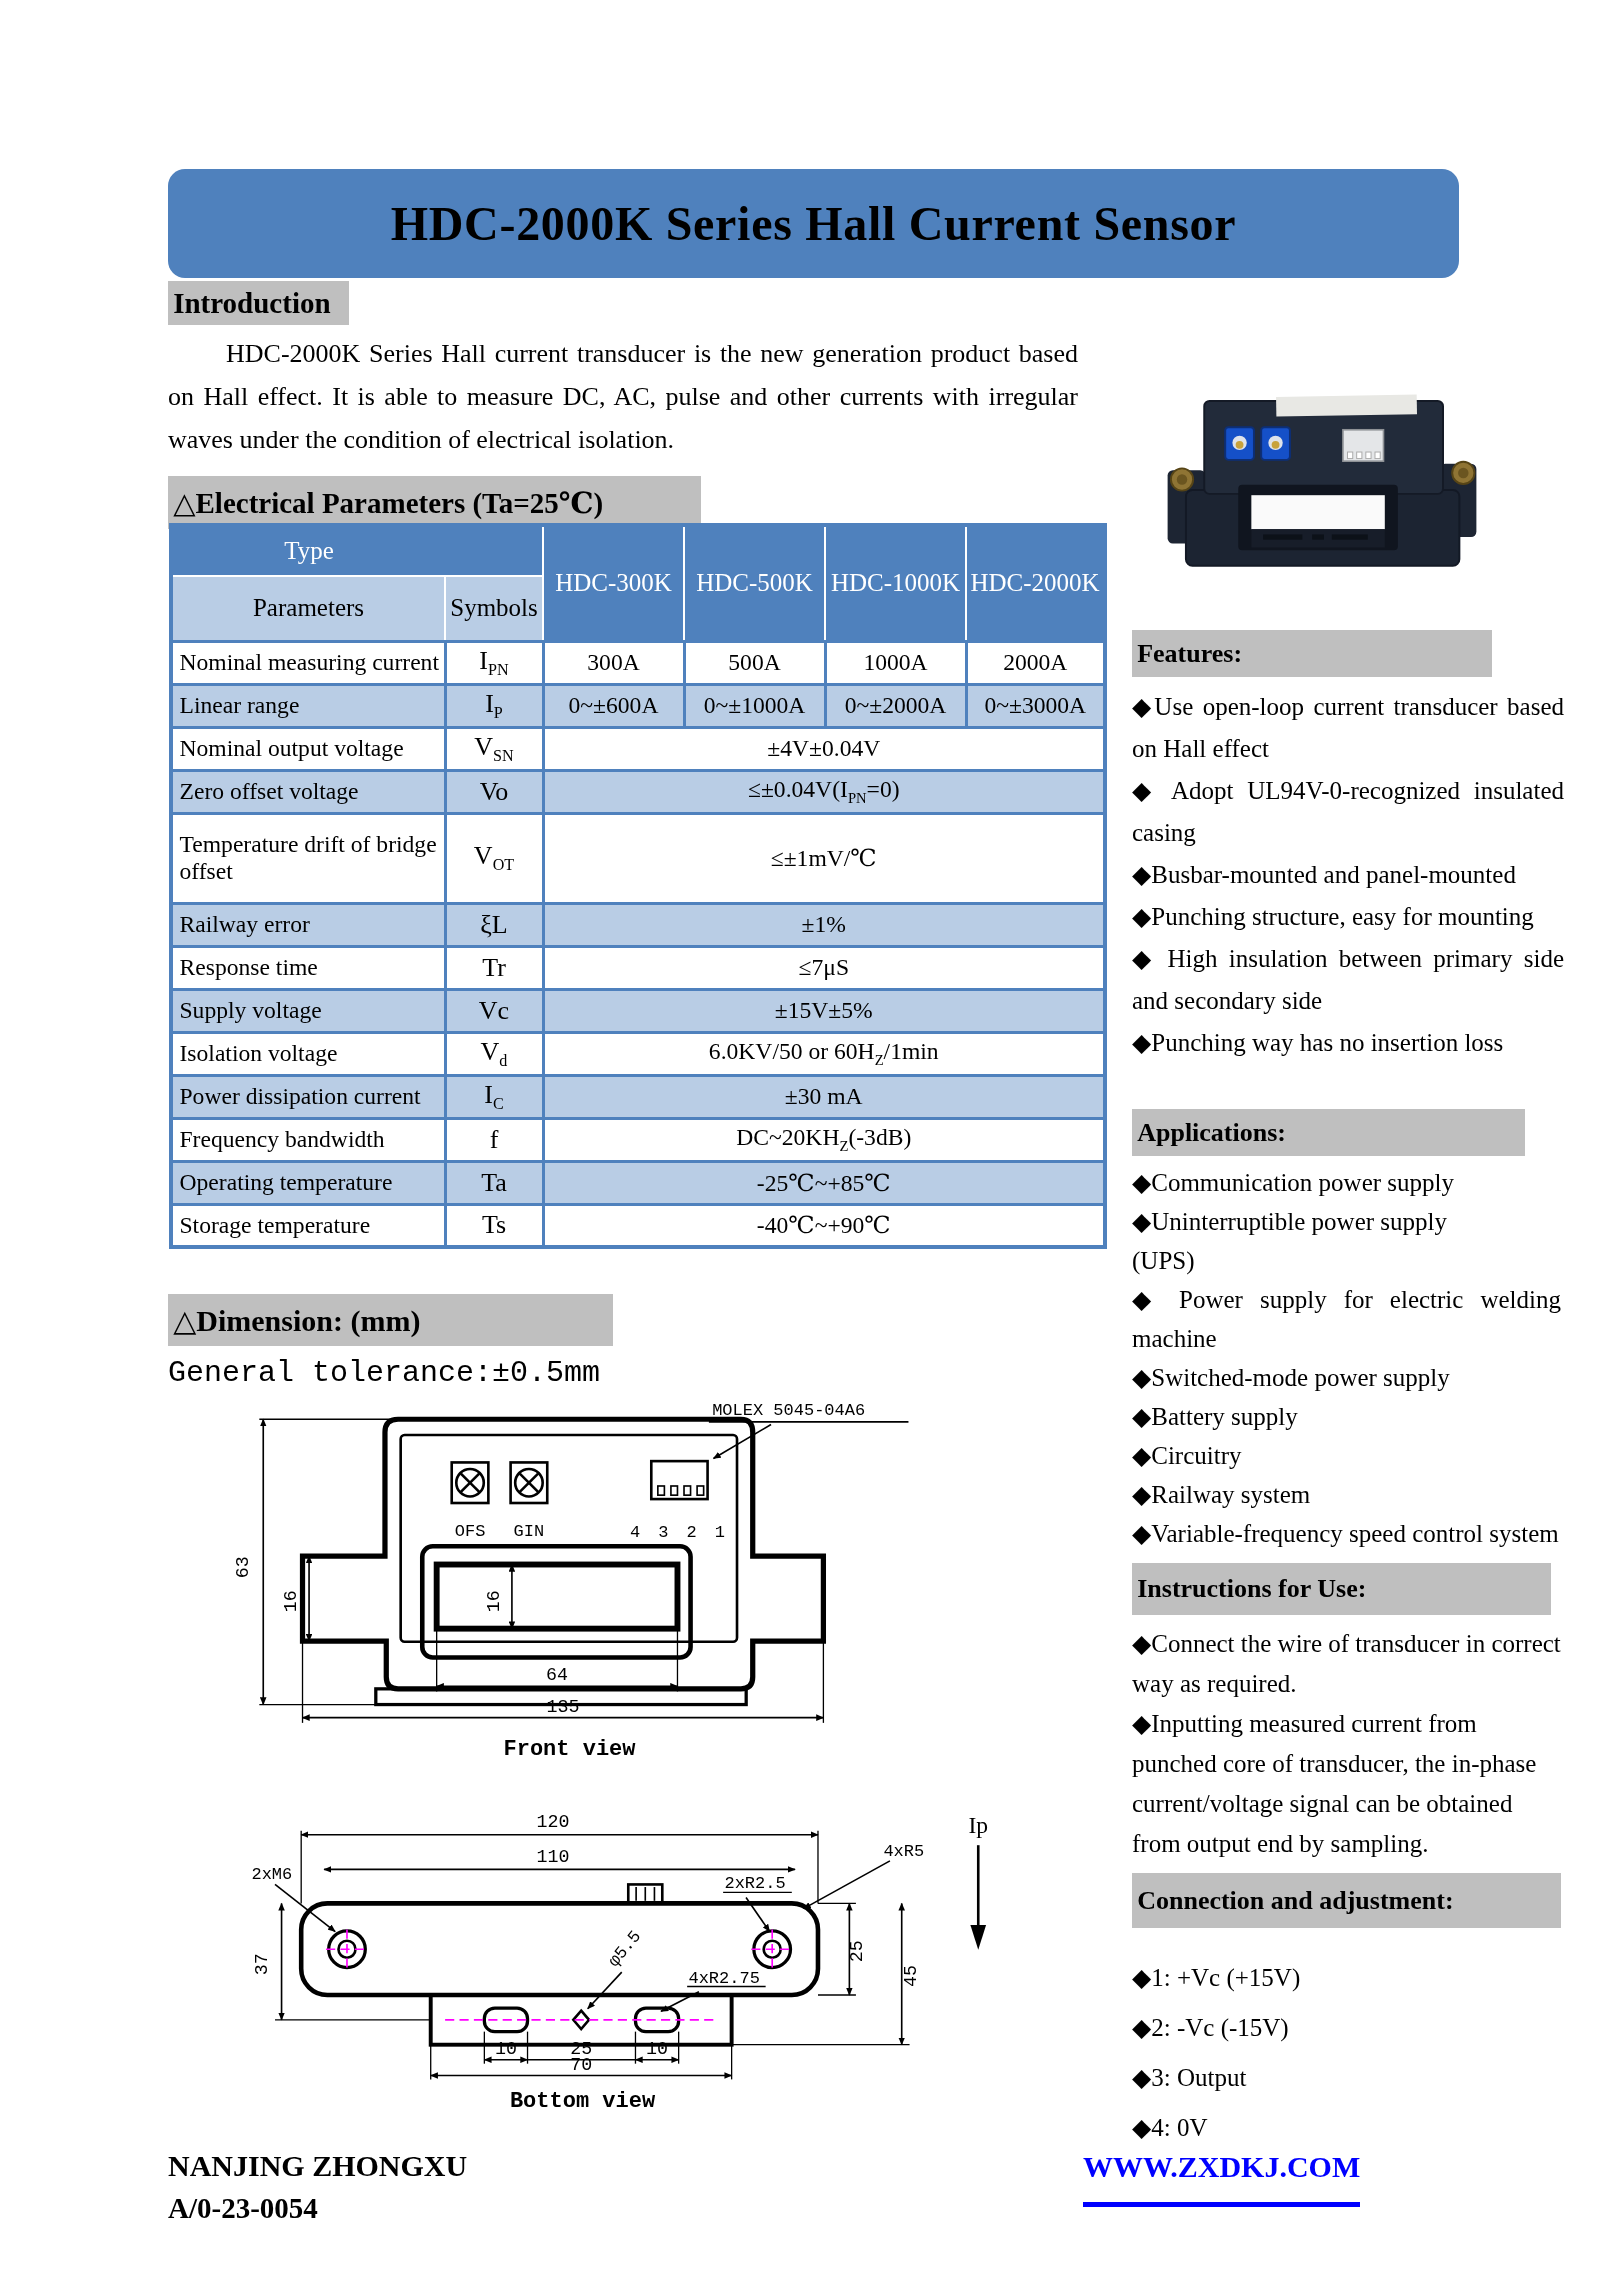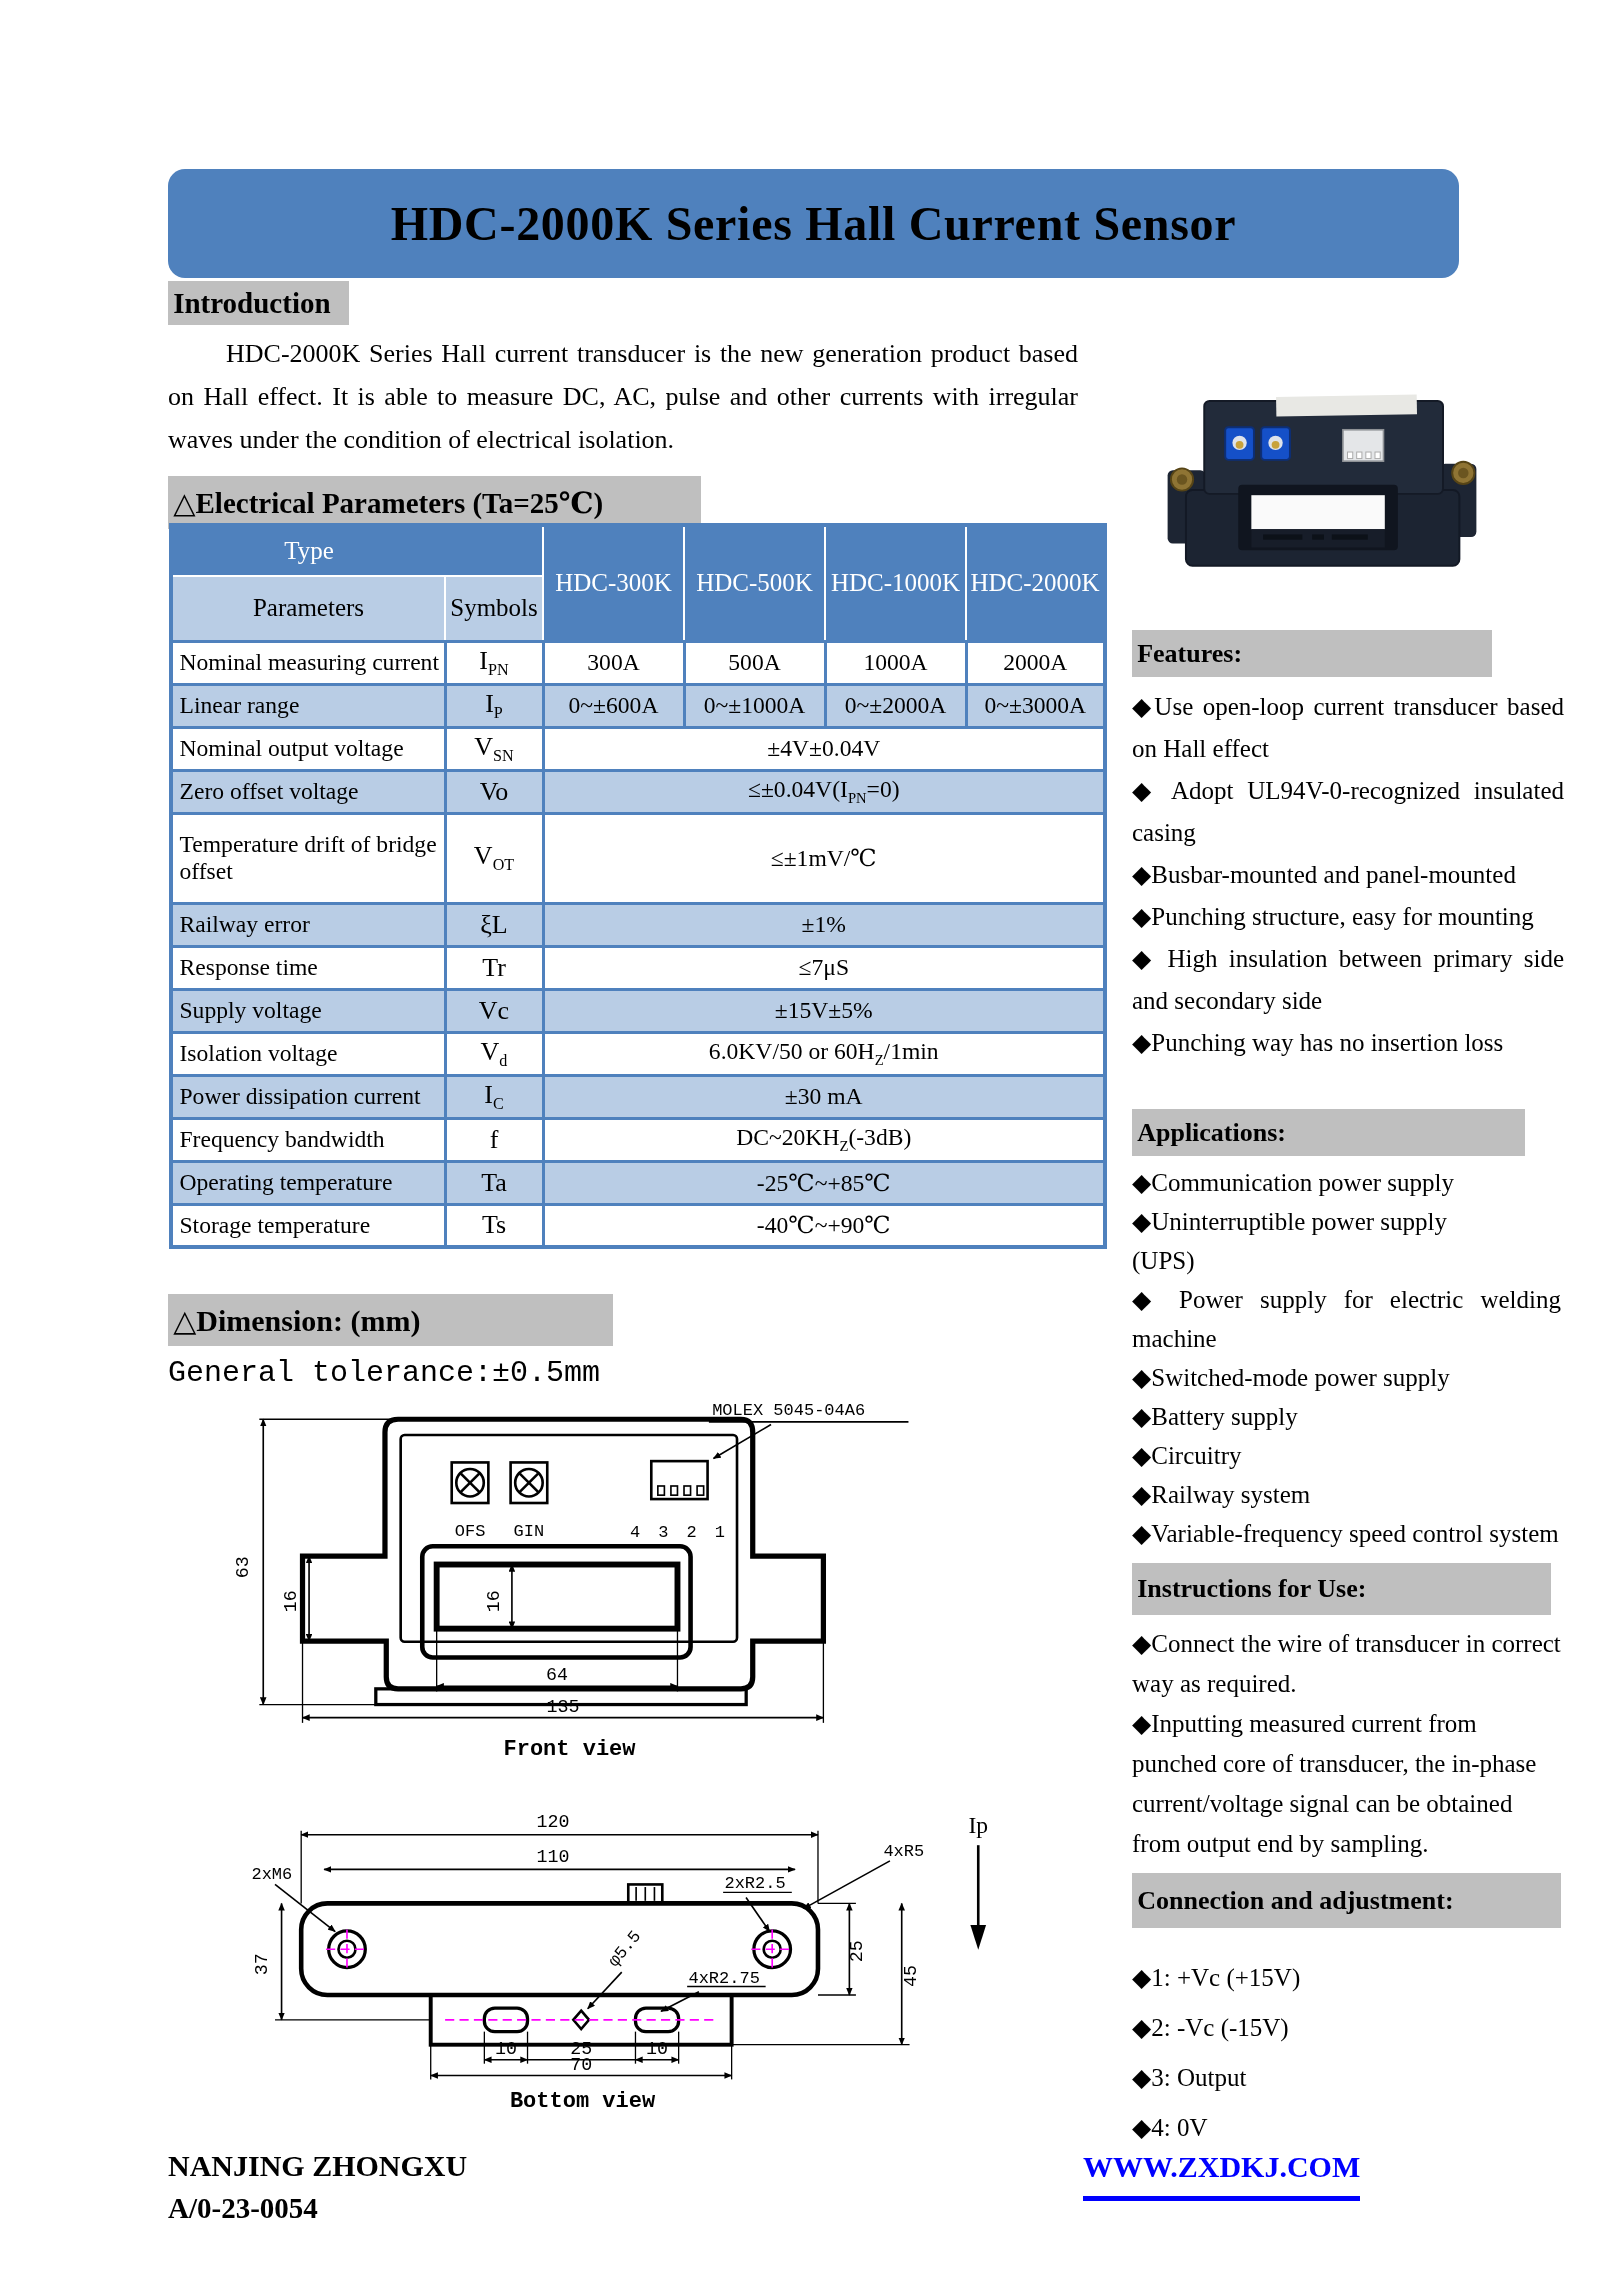--- a/index.html
+++ b/index.html
@@ -55,21 +55,21 @@
   #feat-list{left:1132px;top:686px;width:432px;line-height:42px;}
   #app-list{left:1132px;top:1163px;width:429px;line-height:39px;}
   #inst-list{left:1132px;top:1624px;width:445px;line-height:40px;}
   #inst-list .rp{text-align:left;}
   #conn-list{left:1132px;top:1953px;width:425px;line-height:50px;}
   #conn-list .rp{text-align:left;}
 
   
   #f-co{left:168px;top:2149px;font-size:30px;font-weight:bold;}
   #f-doc{left:168px;top:2192px;font-size:29px;font-weight:bold;}
-  #f-site{left:1083px;top:2150px;font-size:30px;font-weight:bold;color:#0000FF;border-bottom:5.9px solid #0000FF;padding-bottom:12px;text-decoration:none;}
+  #f-site{left:1083px;top:2150px;font-size:30px;font-weight:bold;color:#0000FF;border-bottom:5.9px solid #0000FF;padding-bottom:18px;text-decoration:none;}
 
   svg text{fill:#000;}
   .dimtxt{font-size:28px;}
   .lbltxt{font-size:26px;}
 </style>
 </head>
 <body>
 
 <div class="abs" id="banner">
   <div class="t">HDC-2000K Series Hall Current Sensor</div>

